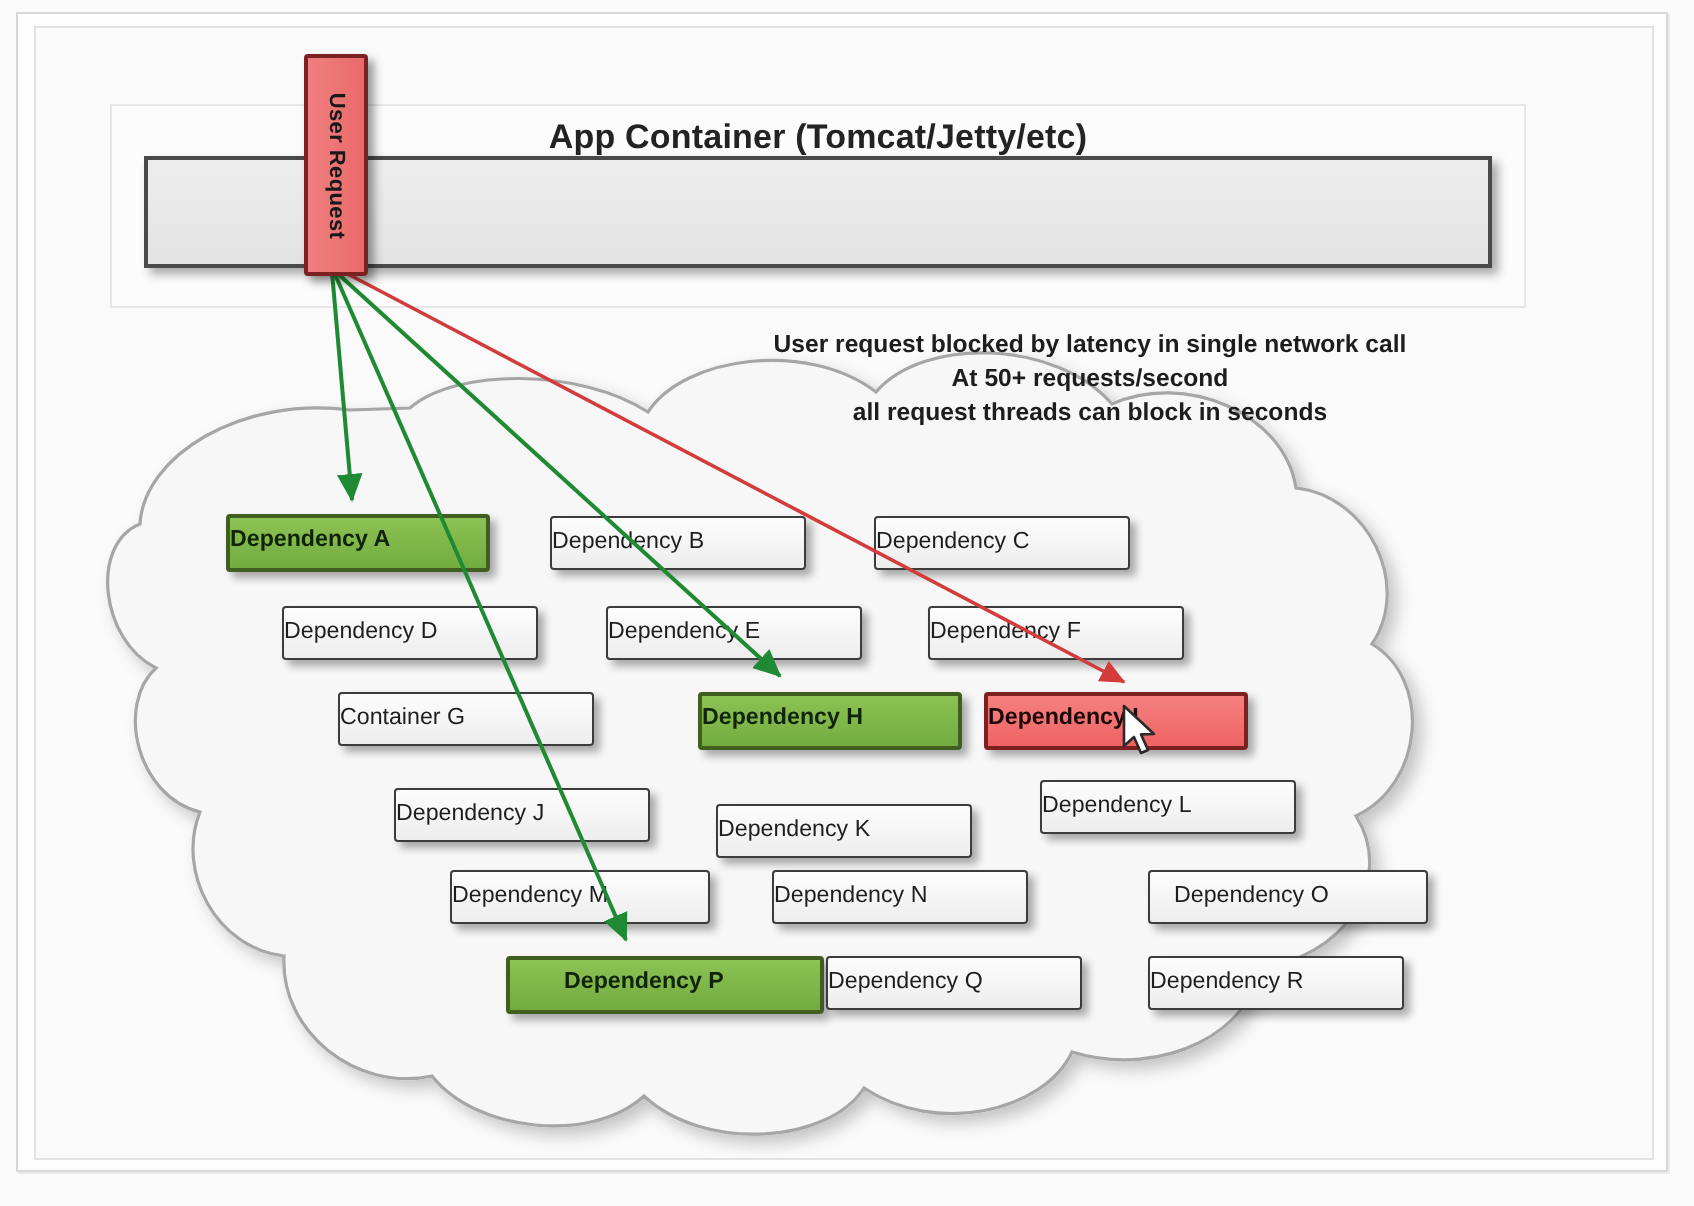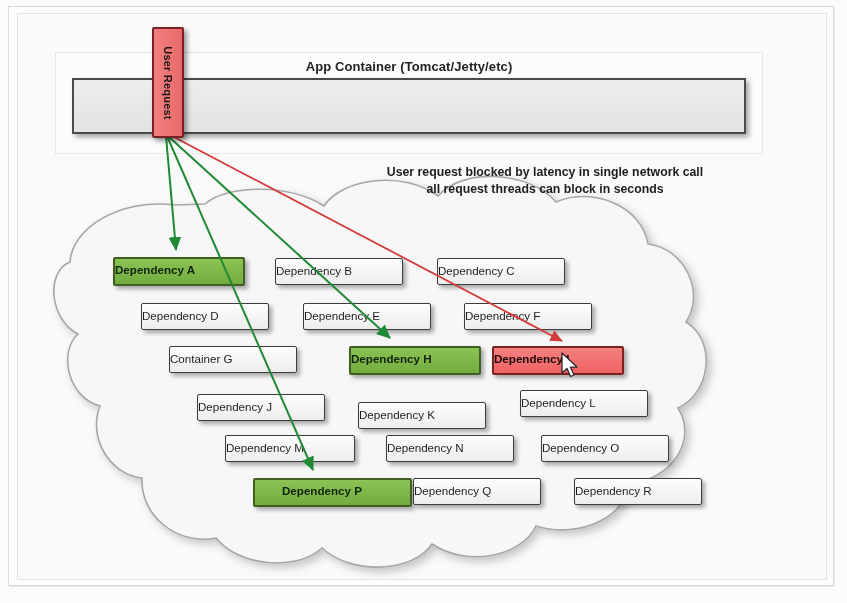--- a/index.html
+++ b/index.html
@@ -41,21 +41,21 @@
     left: 55px; top: 52px;
     width: 706px; height: 100px;
     border: 1px solid #e6e6e6;
     background: #fcfcfc;
   }
   .app-title {
     position: absolute;
     left: 0; top: 6px;
     width: 706px;
     text-align: center;
-    font-size: 13px;
+    font-size: 17px;
     color: #232323;
     font-weight: 600;
     letter-spacing: .1px;
   }
   .app-box {
     position: absolute;
     left: 72px; top: 78px;
     width: 670px; height: 52px;
     background: linear-gradient(#ededed, #e3e3e3);
     border: 2px solid #4a4a4a;
@@ -188,39 +188,40 @@
       Z" fill="#f7f7f7" stroke="#a6a6a6" stroke-width="1.6" filter="url(#cloudShadow)"></path>
   </svg>
 
   <div class="app-panel">
     <div class="app-title">App Container (Tomcat/Jetty/etc)</div>
   </div>
   <div class="app-box"></div>
 
   <div class="annotation">
     <div>User request blocked by latency in single network call</div>
+    <div>At 50+ requests/second</div>
     <div>all request threads can block in seconds</div>
   </div>
 
   <div id="dep-host">
       <div class="dep green" style="left: 113px; top: 257px; width: 128px;">Dependency A</div>
       <div class="dep" style="left: 275px; top: 258px; width: 126px;">Dependency B</div>
       <div class="dep" style="left: 437px; top: 258px; width: 126px;">Dependency C</div>
       <div class="dep" style="left: 141px; top: 303px; width: 126px;">Dependency D</div>
       <div class="dep" style="left: 303px; top: 303px; width: 126px;">Dependency E</div>
       <div class="dep" style="left: 464px; top: 303px; width: 126px;">Dependency F</div>
       <div class="dep" style="left: 169px; top: 346px; width: 126px;">Container G</div>
       <div class="dep green" style="left: 349px; top: 346px; width: 128px;">Dependency H</div>
       <div class="dep red" style="left: 492px; top: 346px; width: 128px;">Dependency I</div>
       <div class="dep" style="left: 197px; top: 394px; width: 126px;">Dependency J</div>
       <div class="dep" style="left: 358px; top: 390px; width: 126px; margin-top: 12px;">Dependency K</div>
       <div class="dep" style="left: 520px; top: 390px; width: 126px;">Dependency L</div>
       <div class="dep" style="left: 225px; top: 435px; width: 128px;">Dependency M</div>
       <div class="dep" style="left: 386px; top: 435px; width: 126px;">Dependency N</div>
-      <div class="dep" style="left: 541px; top: 435px; width: 126px;">Dependency O</div>
+      <div class="dep" style="left: 574px; top: 435px; width: 126px; padding-left: 12px;">Dependency O</div>
       <div class="dep green" style="left: 253px; top: 478px; width: 128px; padding-left: 27px;">Dependency P</div>
       <div class="dep" style="left: 413px; top: 478px; width: 126px;">Dependency Q</div>
       <div class="dep" style="left: 574px; top: 478px; width: 126px;">Dependency R</div>
     </div>
 
   <svg class="arrow-layer" viewBox="0 0 847 603" xmlns="http://www.w3.org/2000/svg">
     <defs>
       <marker id="ahGreen" markerWidth="9" markerHeight="9" refX="6.5" refY="3.2" orient="auto" markerUnits="strokeWidth">
         <path d="M0,0 L7,3.2 L0,6.4 z" fill="#1f8a33"></path>
       </marker>

